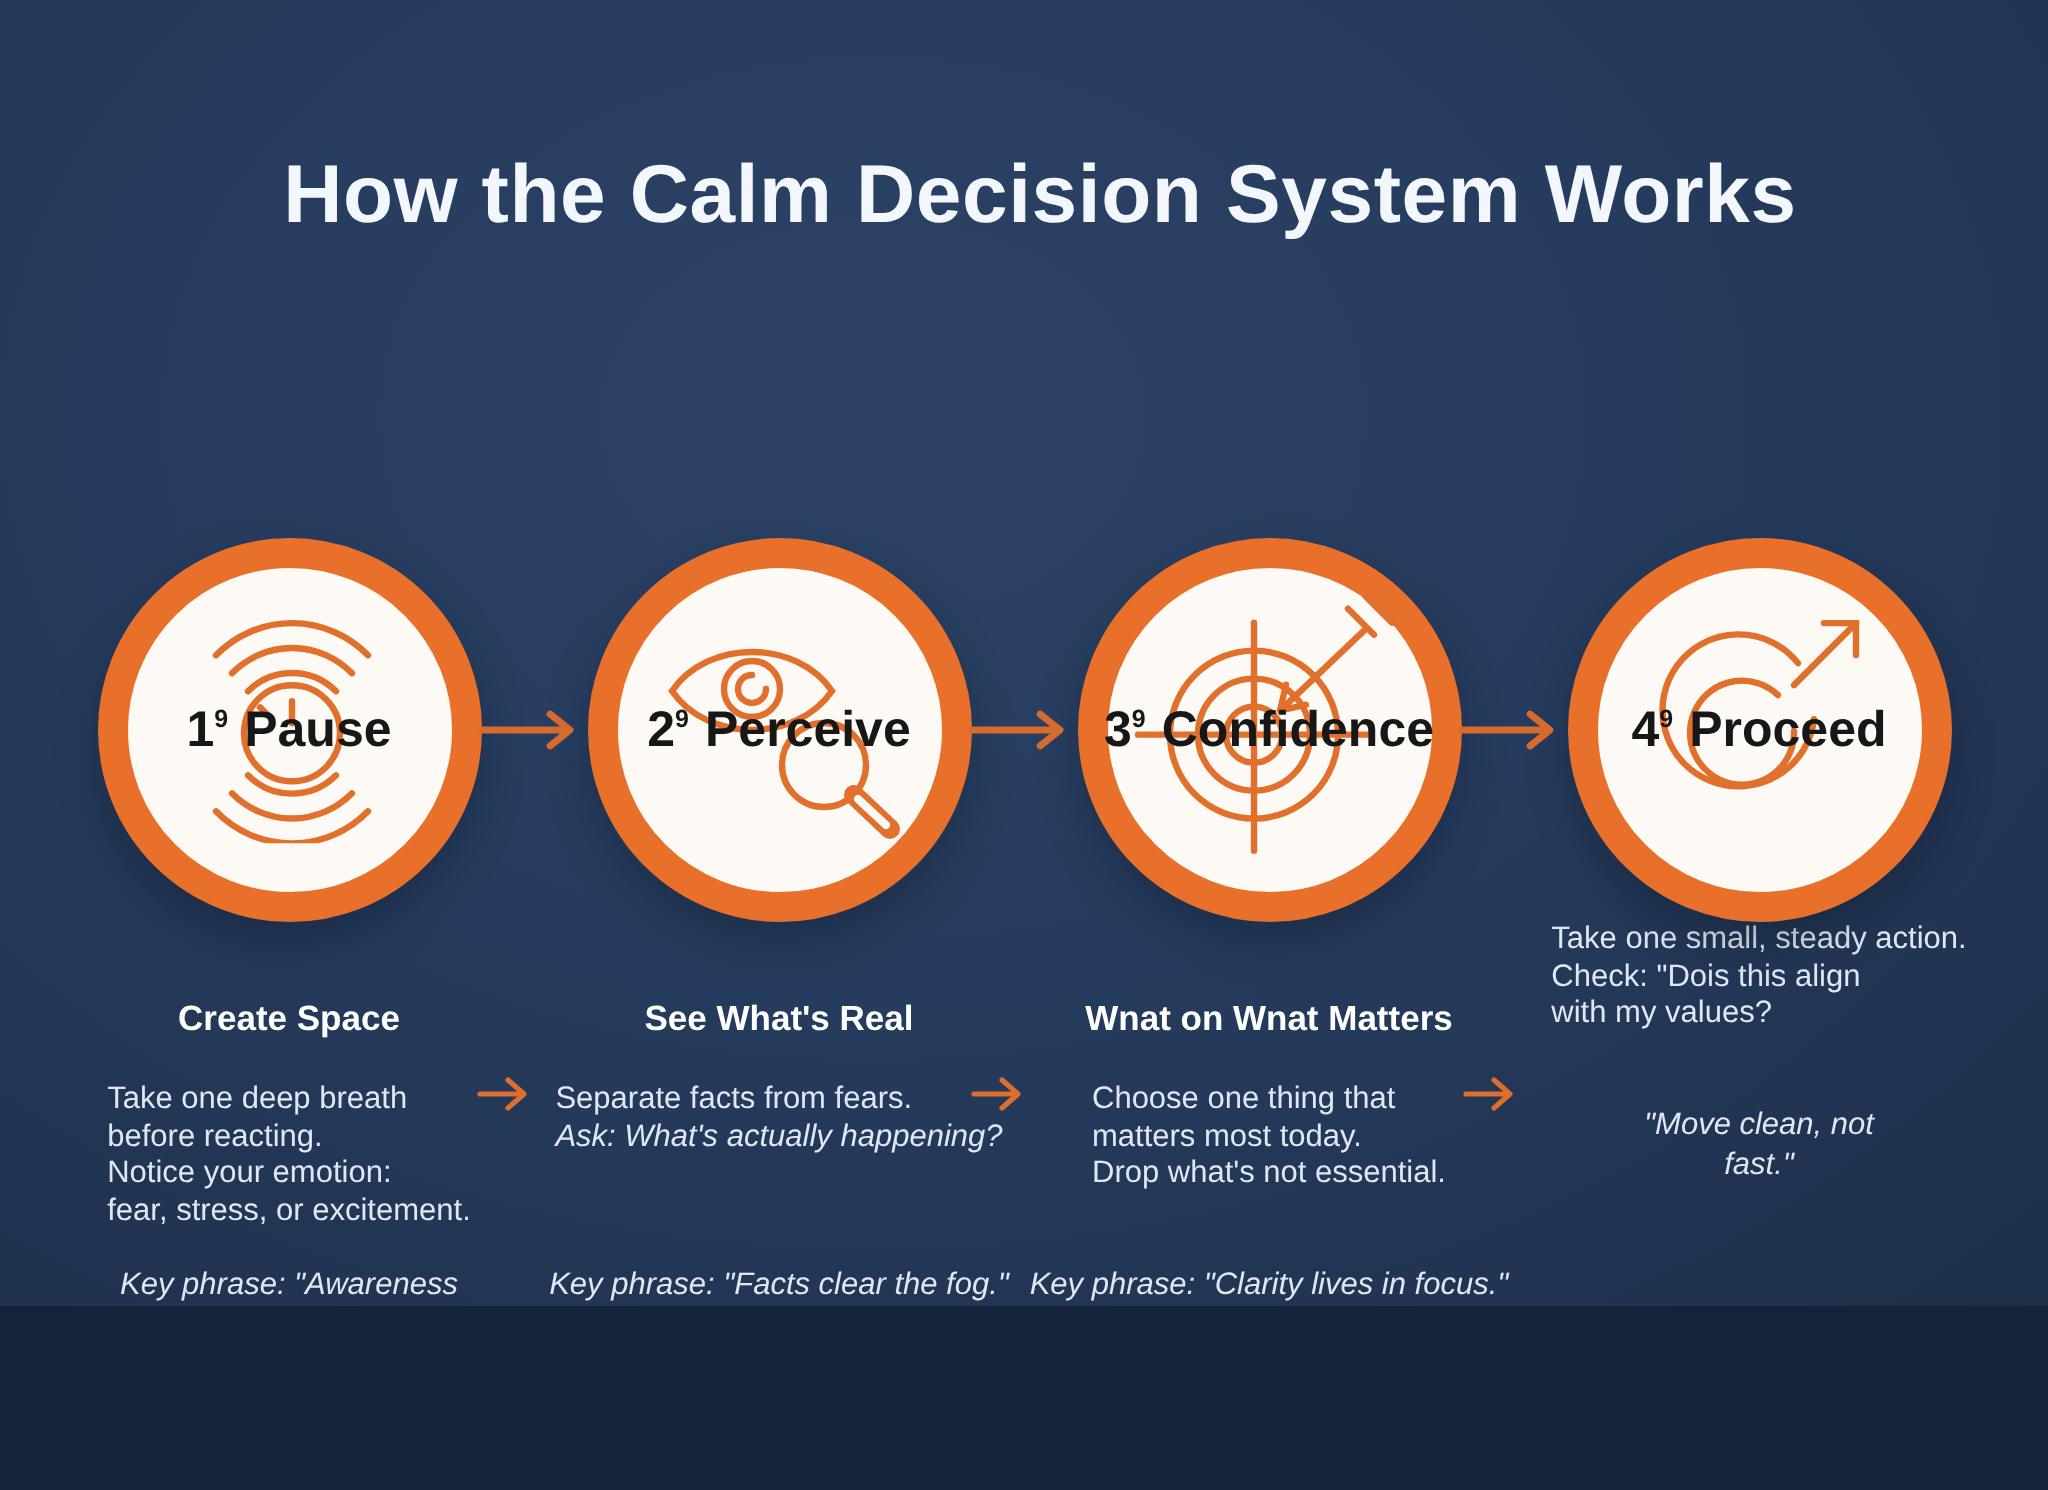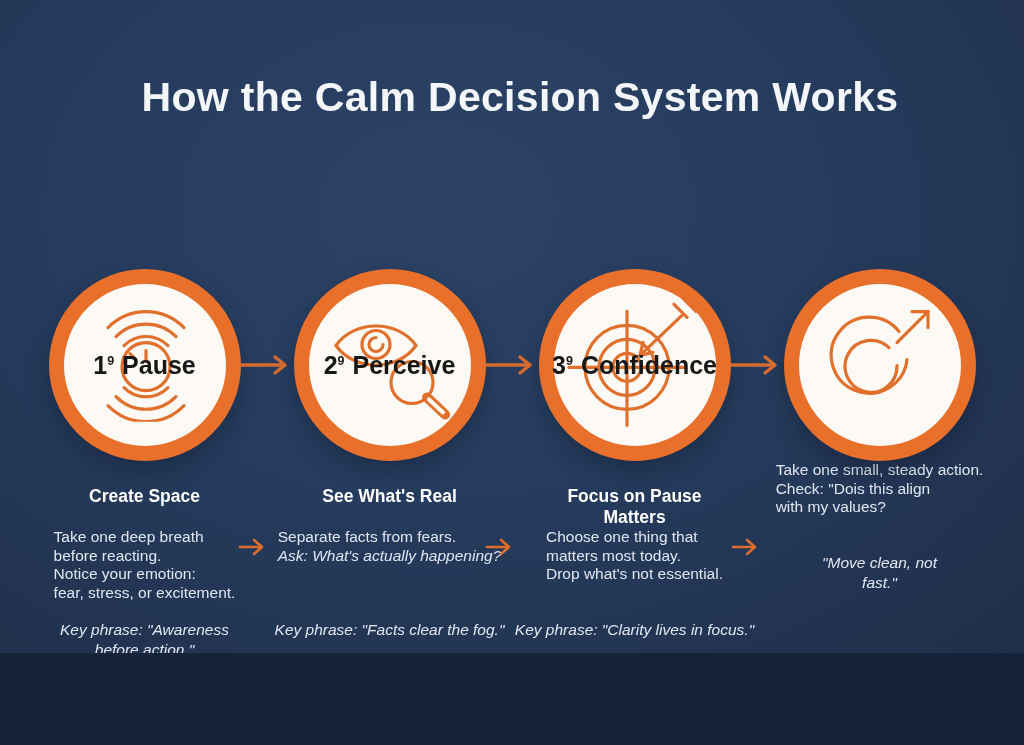--- a/index.html
+++ b/index.html
@@ -21,21 +21,21 @@
     display:flex; align-items:center; justify-content:center;
     box-shadow:0 10px 22px rgba(8,16,30,0.30);
   }
   .circle-icon { position:absolute; top:50%; left:50%; transform:translate(-50%,-52%); z-index:1; }
   .circle-label {
     position:relative; z-index:2; font-size:25px; font-weight:700; color:#171717; white-space:nowrap;
   }
   .circle-label sup { font-size:0.5em; vertical-align:super; }
   .step-name { margin-left:8px; }
   .heading {
-    margin-top:25px; height:42px; text-align:center;
+    margin-top:38px; height:42px; text-align:center;
     font-size:17.5px; font-weight:700; color:#ffffff; line-height:1.2; max-width:200px;
   }
   .body-area {
     height:92px; display:flex; flex-direction:column; align-items:flex-start;
     font-size:15.5px; color:#e0e7f2; text-align:center; line-height:1.2;
   }
   .ask-line { font-style:italic; }
   .key-phrase {
     font-style:italic; font-size:15.5px; color:#e0e7f2; text-align:center; line-height:1.3;
   }
@@ -116,41 +116,42 @@
             <path d="M5,72 L121,72"></path>
             <path d="M118,20 L76,60"></path>
             <path d="M76,60 l13,-3"></path>
             <path d="M76,60 l3,-13"></path>
             <path d="M110,9 l13,13"></path>
             <path d="M119,3 l13,13"></path>
           </svg>
         </span>
         <div class="circle-label"><span class="step-num">3</span><sup>9</sup><span class="step-name">Confidence</span></div>
       </div>
-      <div class="heading">Focus on Pause Matters</div>
+      <div class="heading">Wnat on Wnat Matters</div>
       <div class="body-area">
         <div>Choose one thing that</div>
         <div>matters most today.</div>
         <div>Drop what's not essential.</div>
       </div>
       <div class="key-phrase">
         <div>Key phrase: "Clarity lives in focus."</div>
       </div>
     </div>
 
     <div class="step-col">
       <div class="circle">
         <span class="circle-icon">
           <svg width="130" height="122" viewBox="0 0 130 122" fill="none" stroke="#e0702c" stroke-width="3.2" stroke-linecap="round">
             <path d="M84,30 A38,38 0 1 0 92,58"></path>
             <path d="M74,46 A26,26 0 1 0 82,64"></path>
             <path d="M82,41 L113,10"></path>
             <path d="M97,10 L113,10 L113,26"></path>
           </svg>
         </span>
+        <div class="circle-label"><span class="step-num">4</span><sup>9</sup><span class="step-name">Proceed</span></div>
       </div>
       <div class="body-area">
         <div>Take one small, steady action.</div>
         <div>Check: "Dois this align</div>
         <div>with my values?</div>
       </div>
       <div class="key-phrase">
         <div>"Move clean, not</div>
         <div>fast."</div>
       </div>

